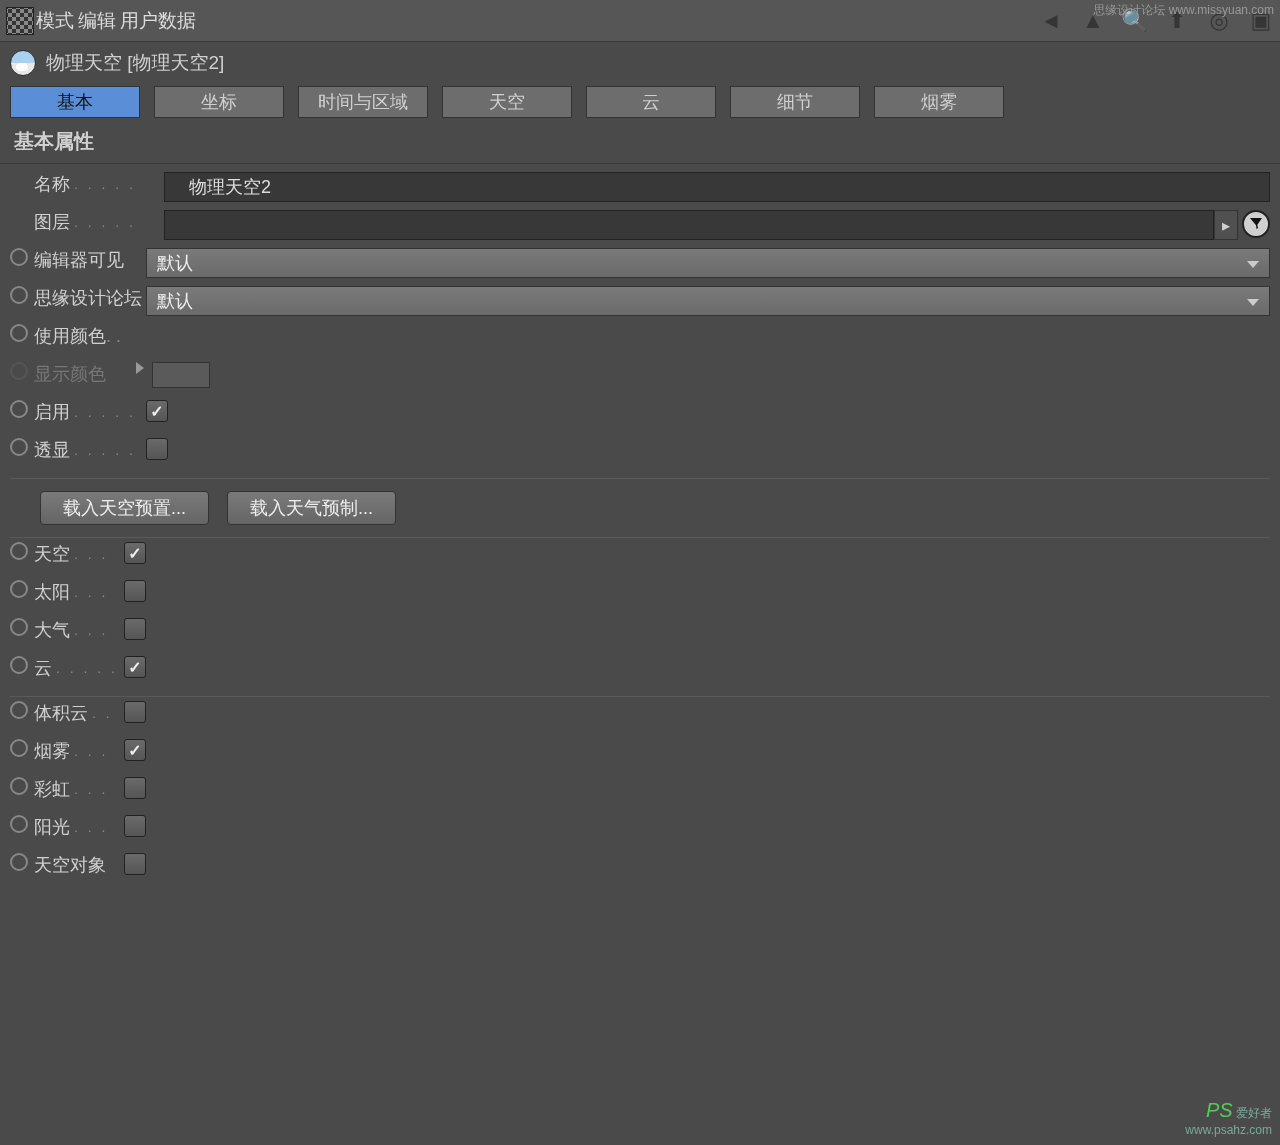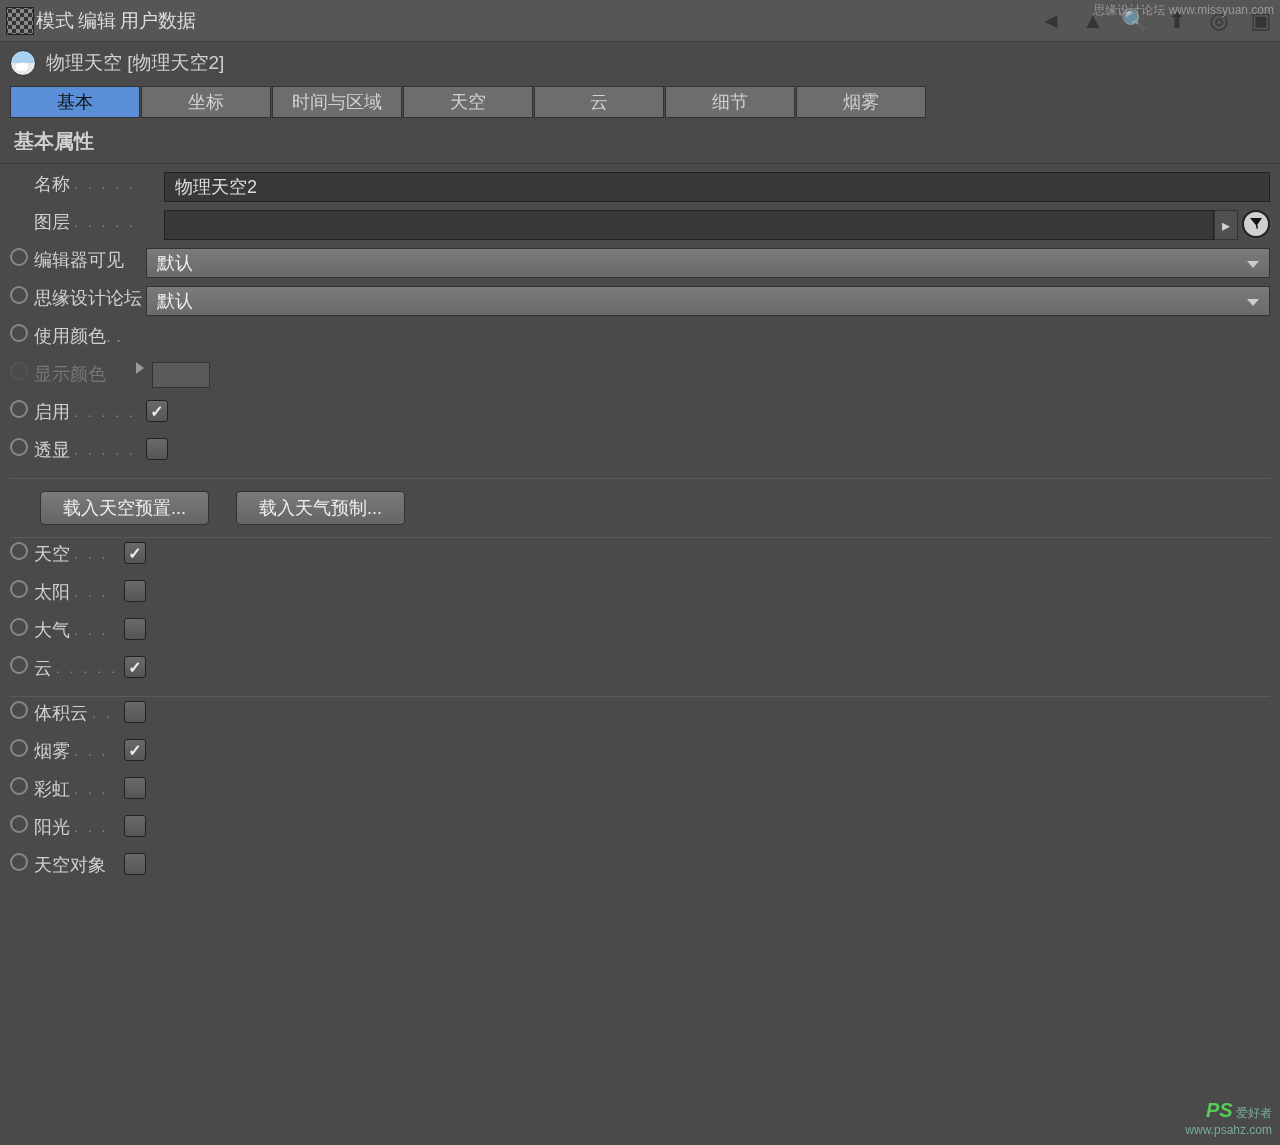--- a/index.html
+++ b/index.html
@@ -5,49 +5,49 @@
 *{box-sizing:border-box;margin:0;padding:0;font-family:"Microsoft YaHei",Arial,sans-serif;user-select:none}
 body{width:1280px;height:1145px;background:#4a4a4a;color:#d0d0d0;overflow:hidden;position:relative}
 .menubar{height:42px;background:#565656;display:flex;align-items:center;padding:0 6px;border-bottom:1px solid #3a3a3a}
 .menu-icon{width:28px;height:28px;background:repeating-conic-gradient(#888 0 25%,#333 0 50%) 50%/8px 8px;border:1px solid #222}
 .menu-item{font-size:19px;color:#ddd;cursor:pointer;padding:4px 2px}
 .menubar-right{margin-left:auto;display:flex;gap:16px;align-items:center;opacity:.75}
 .tool-ico{width:26px;height:26px;display:flex;align-items:center;justify-content:center;font-size:22px;color:#2a2a2a}
 .obj-header{display:flex;align-items:center;gap:10px;padding:8px 10px 10px;font-size:19px}
 .sky-ico{width:26px;height:26px;border-radius:50%;background:linear-gradient(#a8d0f0 50%,#e8e8e8 0);position:relative;border:1px solid #333}
 .sky-ico::after{content:"";position:absolute;width:12px;height:8px;background:#fff;border-radius:6px;bottom:4px;left:5px}
-.tabs{display:flex;gap:1px;padding-left:10px;height:32px}
+.tabs{display:flex;gap:14px;padding-left:10px;height:32px}
 .tab{width:130px;background:#6d6d6d;display:flex;align-items:center;justify-content:center;font-size:18px;cursor:pointer;border:1px solid #333}
 .tab.active{background:#5a8fd8;color:#111}
 .section-head{font-size:20px;padding:10px 14px 8px;border-bottom:1px solid #3a3a3a;font-weight:700}
 .props{padding:6px 10px}
 .row{display:flex;align-items:flex-start;min-height:36px;margin:2px 0}
 .radio{width:18px;height:18px;border:2px solid #888;border-radius:50%;margin-right:6px;flex-shrink:0;cursor:pointer}
 .radio.disabled{border-color:#555}
 .label{width:130px;font-size:18px;display:flex;align-items:center;white-space:nowrap}
 .label.indent{margin-left:24px}
 .label.disabled{color:#777}
 .dots{flex:1;overflow:hidden;color:#888;font-size:14px;letter-spacing:3px;margin:0 4px}
 .tri{width:0;height:0;border-top:6px solid transparent;border-bottom:6px solid transparent;border-left:8px solid #999;margin-left:6px}
-.text-input{flex:1;height:30px;background:#383838;border:1px solid #222;padding:0 10px;font-size:18px;color:#ddd;display:flex;align-items:center}
+.text-input{flex:1;height:30px;background:#383838;border:1px solid #222;padding:0 24px;font-size:18px;color:#ddd;display:flex;align-items:center}
 .dropdown{flex:1;height:30px;background:linear-gradient(#7a7a7a,#6a6a6a);border:1px solid #333;padding:0 10px;font-size:18px;display:flex;align-items:center;position:relative;cursor:pointer;color:#eee}
 .dropdown::after{content:"";position:absolute;right:10px;top:12px;border-left:6px solid transparent;border-right:6px solid transparent;border-top:7px solid #ccc}
 .layer-field{flex:1;height:30px;background:#383838;border:1px solid #222;display:flex;align-items:center}
 .layer-arrow{width:24px;height:30px;display:flex;align-items:center;justify-content:center;background:#505050;border:1px solid #333;cursor:pointer;font-size:16px}
 .picker{width:28px;height:28px;border-radius:50%;background:#d0d0d0;border:2px solid #222;display:flex;align-items:center;justify-content:center;margin-left:4px;cursor:pointer}
 .picker svg{width:16px;height:16px}
 .checkbox{width:22px;height:22px;background:linear-gradient(#6a6a6a,#555);border:1px solid #222;border-radius:3px;display:flex;align-items:center;justify-content:center;cursor:pointer}
 .checkbox.checked::after{content:"✓";color:#eee;font-size:16px;font-weight:bold}
 .color-swatch{width:58px;height:26px;background:#5a5a5a;border:1px solid #333}
 .divider{height:1px;background:#3a3a3a;border-top:1px solid #5a5a5a;margin:4px 0}
-.btn-row{display:flex;gap:27px;padding:8px 0 8px 30px}
+.btn-row{display:flex;gap:18px;padding:8px 0 8px 30px}
 .btn{height:34px;padding:0 22px;background:linear-gradient(#7a7a7a,#656565);border:1px solid #333;border-radius:4px;font-size:18px;color:#eee;display:flex;align-items:center;cursor:pointer}
 .watermark-t{position:absolute;top:2px;right:6px;font-size:12px;color:#999}
 .watermark-b{position:absolute;bottom:6px;right:8px;font-size:12px;color:#7a9;text-align:right;line-height:1.3}
-.watermark-b .big{font-size:20px;color:#5c5;font-weight:bold;font-style:italic}
+.watermark-b .big{font-size:20px;color:#5c5;font-weight:normal;font-style:italic}
 </style>
 </head>
 <body>
 
 <div class="menubar">
   <div class="menu-icon"></div>
   <div class="menu-item">模式</div>
   <div class="menu-item">编辑</div>
   <div class="menu-item">用户数据</div>
   <div class="menubar-right">

